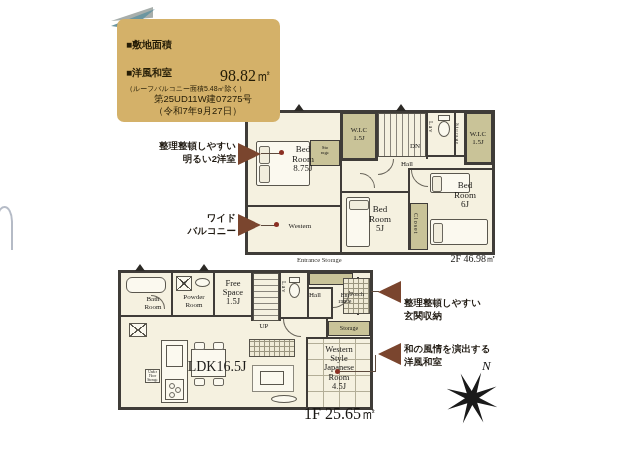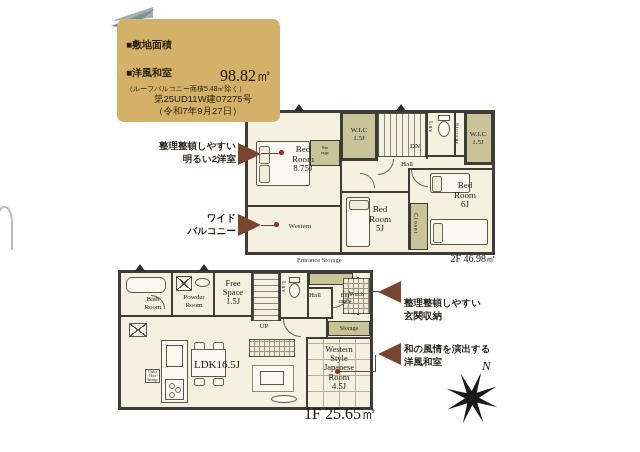--- a/index.html
+++ b/index.html
@@ -240,21 +240,21 @@
   <div class="room-label" style="left:96px;top:6px;width:32px;font-size:8.5px;">Free
 Space
 1.5J</div>
   <div class="room-label" style="left:132px;top:50px;width:22px;font-size:7px;">UP</div>
   <div class="room-label vert" style="left:160px;top:8px;font-size:6px;">Lav</div>
   <div class="room-label" style="left:182px;top:19px;width:24px;font-size:7px;">Hall</div>
   <div class="room-label" style="left:214px;top:19px;width:20px;font-size:6px;">Ent
 rance</div>
   <div class="room-label" style="left:224px;top:18px;width:24px;font-size:6px;">Porch</div>
   <div class="room-label" style="left:211px;top:52px;width:34px;font-size:6px;">Storage</div>
-  <div class="room-label" style="left:66px;top:86px;width:60px;font-size:11px;">LDK16.5J</div>
+  <div class="room-label" style="left:66px;top:86px;width:60px;font-size:14px;">LDK16.5J</div>
   <div class="room-label" style="left:192px;top:72px;width:52px;font-size:8.5px;">Western
 Style
 Japanese
 Room
 4.5J</div>
 </div>
 <div class="area-label" style="left:282px;top:404px;width:95px;font-size:16px;">1F 25.65㎡</div>
 
 <div class="callout-text ra" style="left:108px;top:139px;width:128px;">整理整頓しやすい
 明るい2洋室</div>

